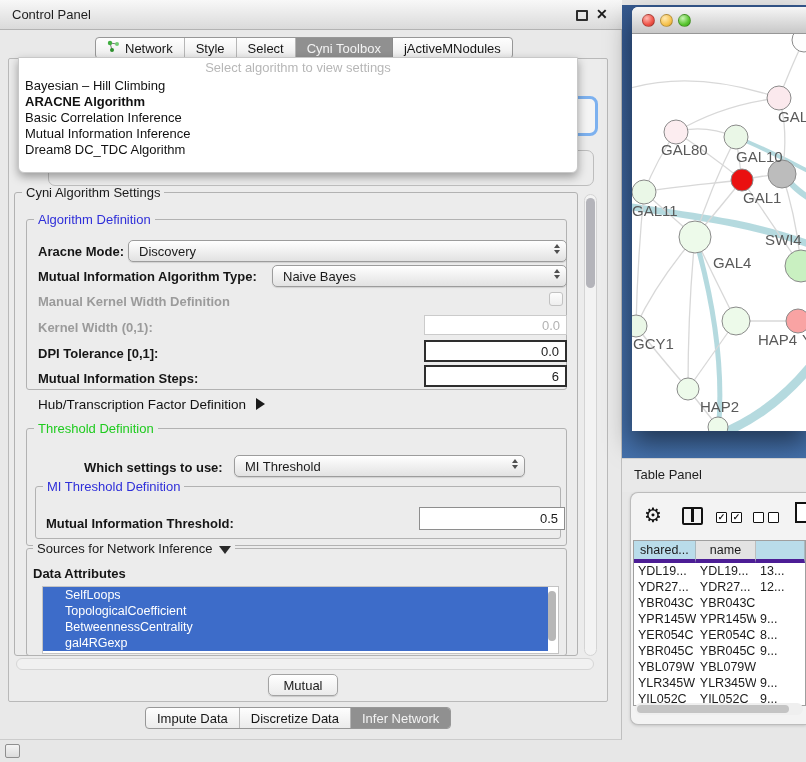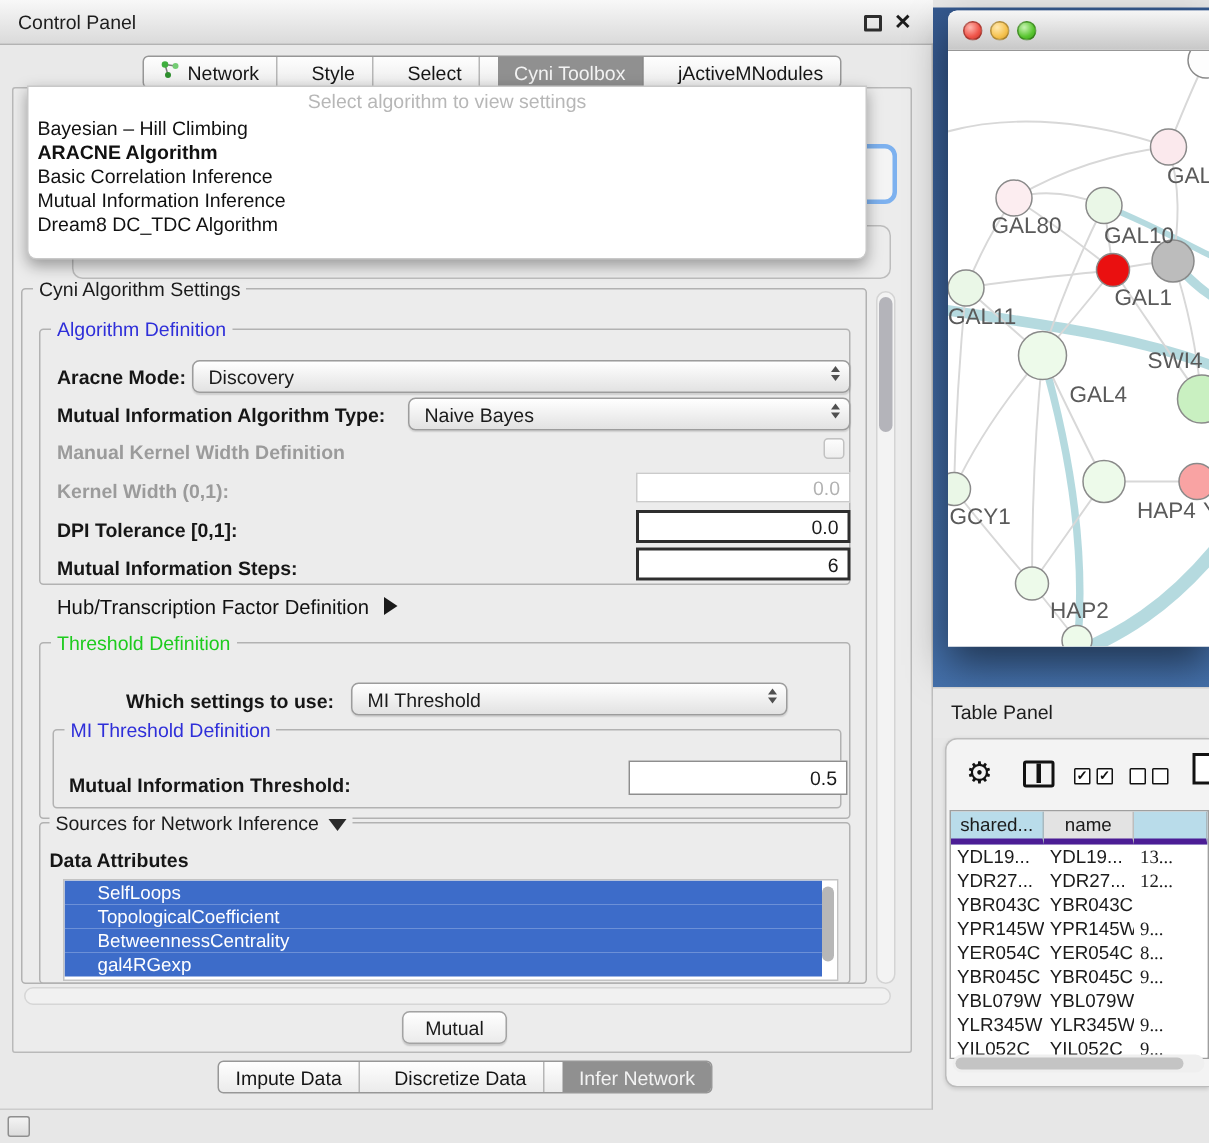--- a/index.html
+++ b/index.html
@@ -11,21 +11,21 @@
   
   #cp { left:0; top:0; width:622px; height:740px; background:#e9e9e9;
         border-right:1px solid #bfbfbf; border-bottom:1px solid #cccccc; }
   #cp-titlebar { left:0; top:0; width:622px; height:30px;
         background:linear-gradient(#f8f8f8,#dadada); border-bottom:1px solid #b3b3b3; }
   #cp-title { left:12px; top:0; height:30px; line-height:30px; font-size:13px; color:#1d1d1d; }
   #cp-float { left:576px; top:10px; width:12px; height:11px; border:2px solid #2d2d2d; border-radius:1px; background:transparent; }
   #cp-close { left:596px; top:6px; font-size:14px; font-weight:bold; color:#1b1b1b; }
 
   .tabgroup { height:22px; display:flex; border:1px solid #979797; border-radius:4px;
-        overflow:hidden; background:linear-gradient(#fefefe,#ebebeb);gap:12px; }
+        overflow:hidden; background:linear-gradient(#fefefe,#ebebeb); }
   .tab { display:flex; align-items:center; gap:5px; padding:0 11px; font-size:13px;
         border-right:1px solid #b6b6b6; color:#161616; white-space:nowrap; }
   .tab:last-child { border-right:none; }
   .tab.sel { background:#909090; color:#f3f3f3; border-right-color:#8a8a8a; }
 
   #cp-body { left:8px; top:58px; width:600px; height:644px; border:1px solid #b9b9b9;
         background:#ececec; border-radius:2px; }
 
   
   .ghost-blue { left:560px; top:96px; width:38px; height:40px; border:3px solid #7db1ef;
@@ -122,21 +122,21 @@
   .th-row { display:flex; height:22px; }
   .th { display:flex; align-items:center; justify-content:center; border-right:1px solid #a9b9bf;
         border-bottom:4px solid #4c1d95; }
   .th.c1 { width:76px; background:#b9dcea; }
   .th.c2 { width:74px; background:#e3e3e3; border-right-color:#bdbdbd; }
   .th.c3 { width:60px; background:#b9dcea; }
   .tr { display:flex; height:16px; line-height:16px; background:#fff; }
   .td { padding-left:4px; overflow:hidden; white-space:nowrap; }
   .td.c1 { width:76px; }
   .td.c2 { width:74px; }
-  .td.c3 { width:60px;font-family:Liberation Serif, serif; }
+  .td.c3 { width:60px; }
   #tbl-hscroll { left:635px; top:703px; width:168px; height:12px; background:#efefef; border-radius:6px; z-index:5; }
   #tbl-hthumb { position:absolute; left:2px; top:2px; width:152px; height:8px; background:#c4c4c4; border-radius:4px; }
 
   svg text { font-family:"Liberation Sans", sans-serif; }
 </style>
 </head>
 <body>
 
 <div id="app">
 

